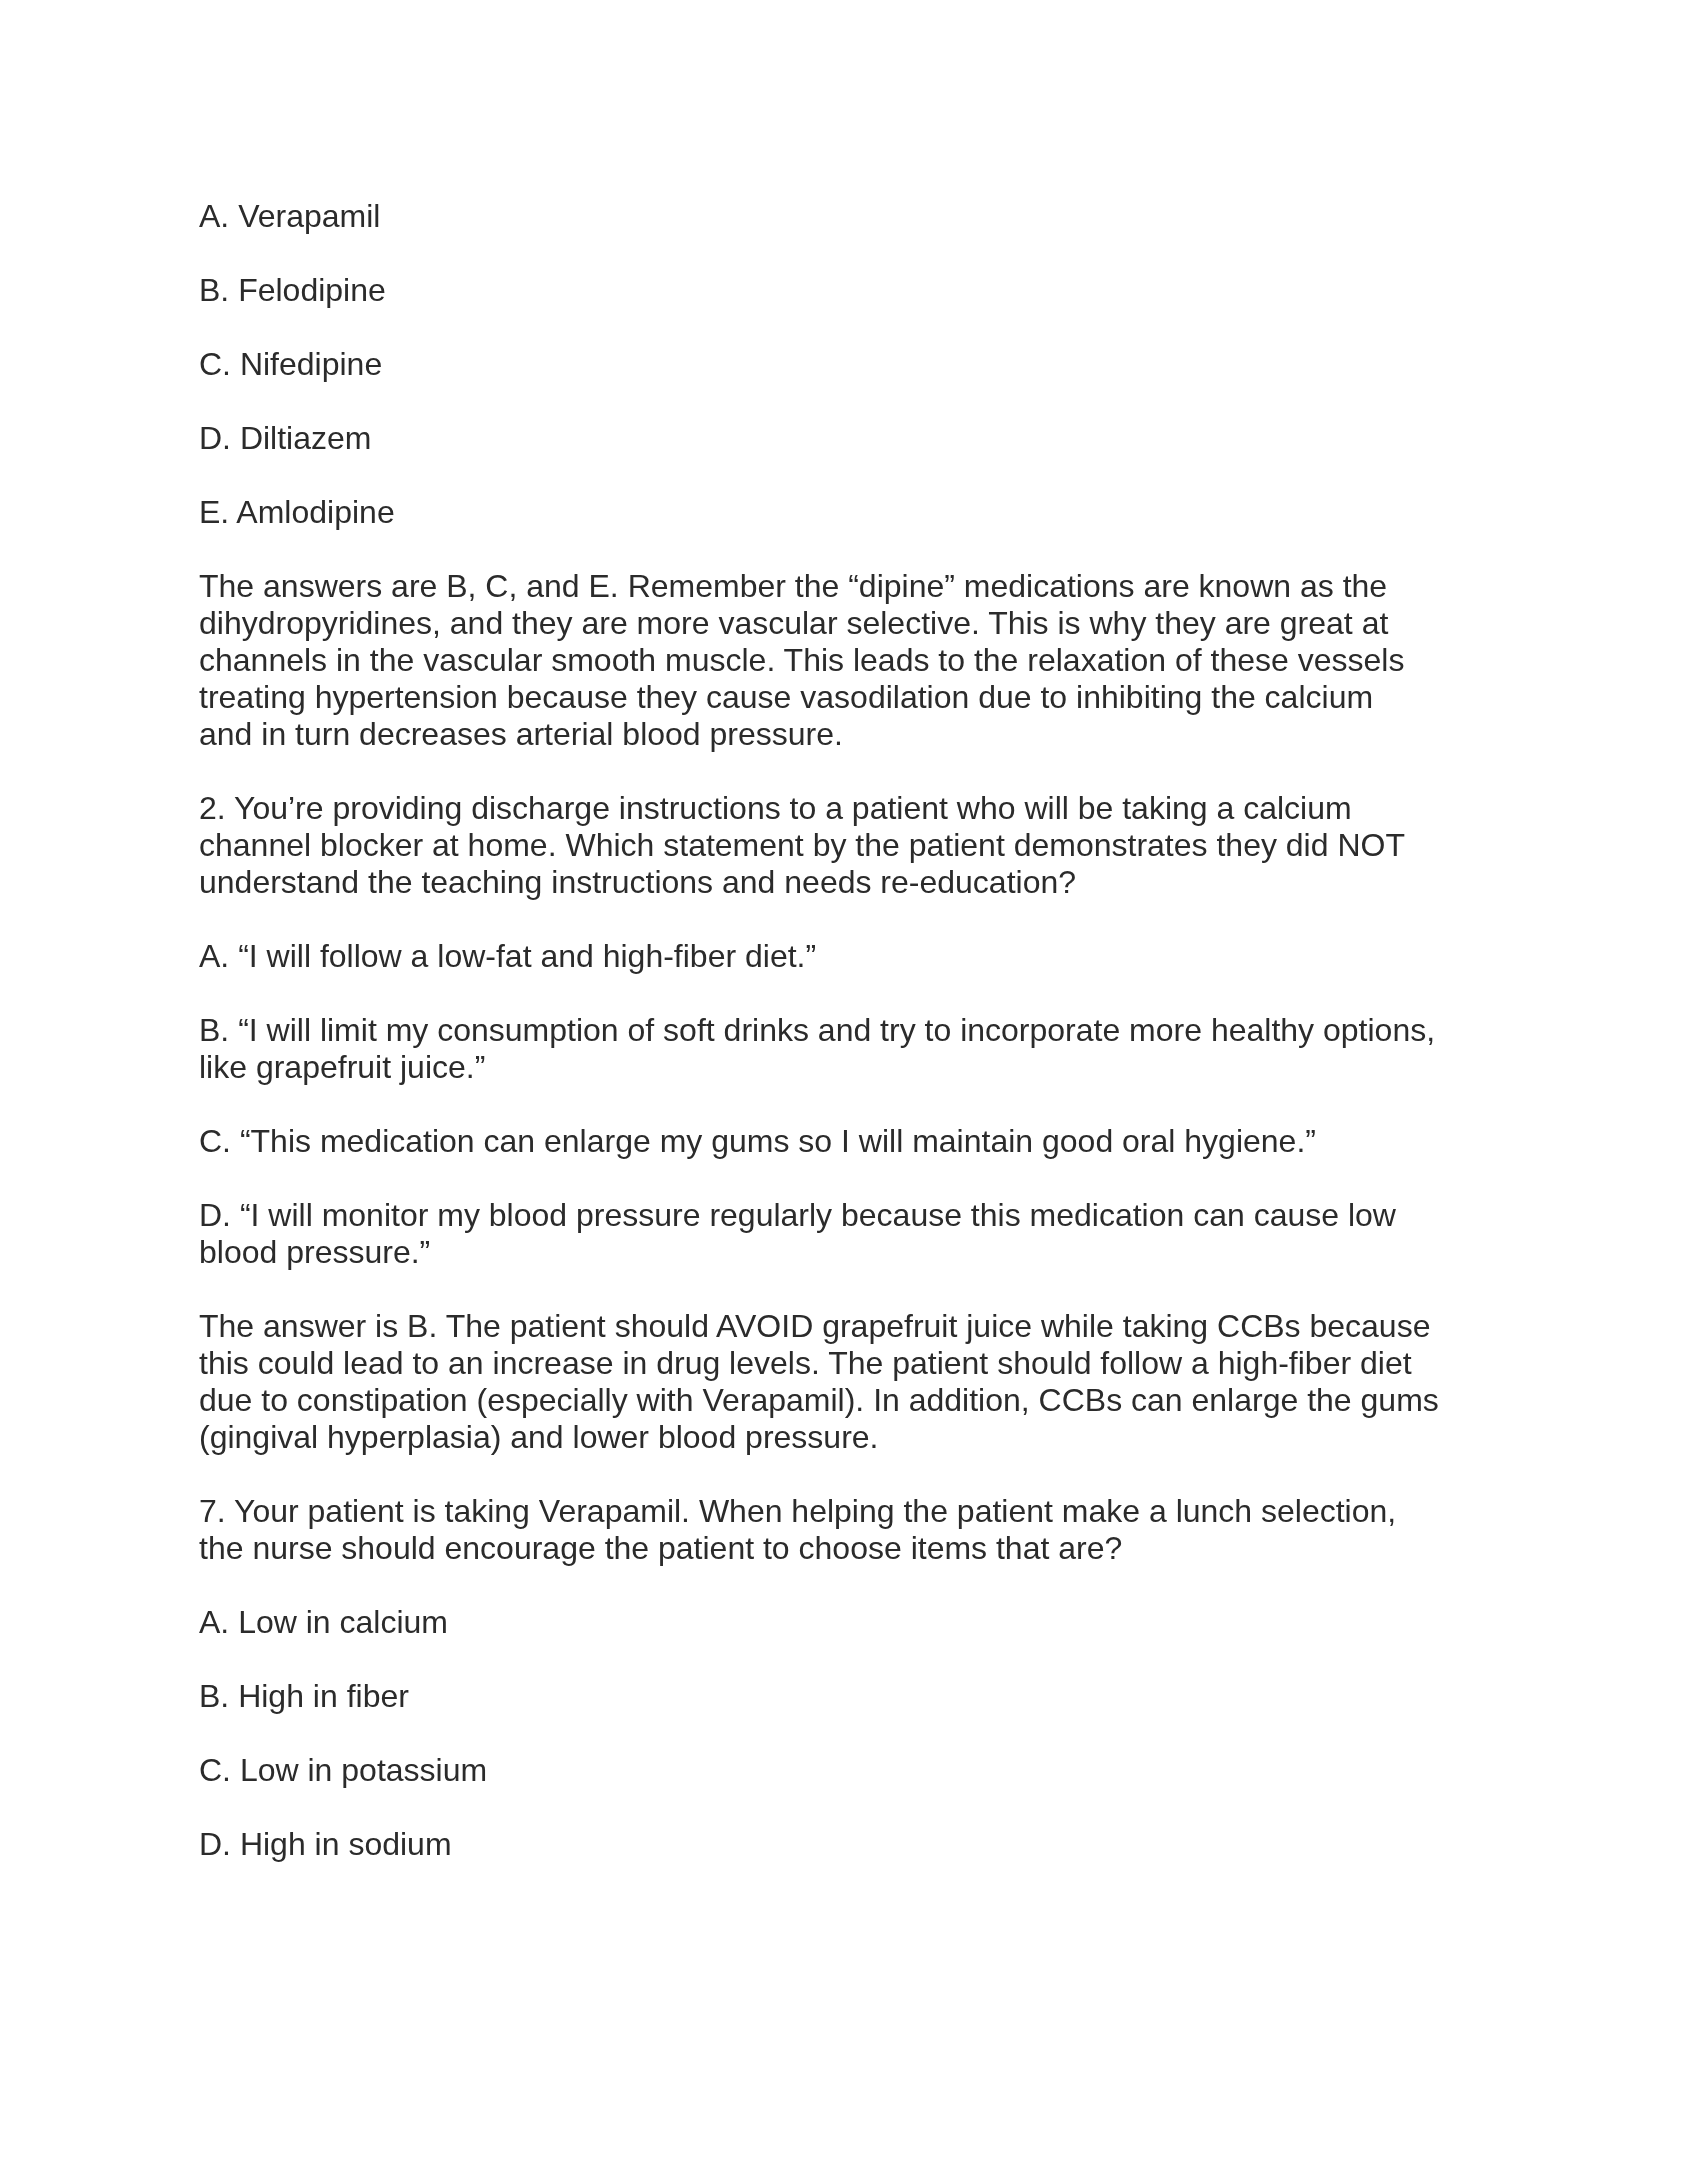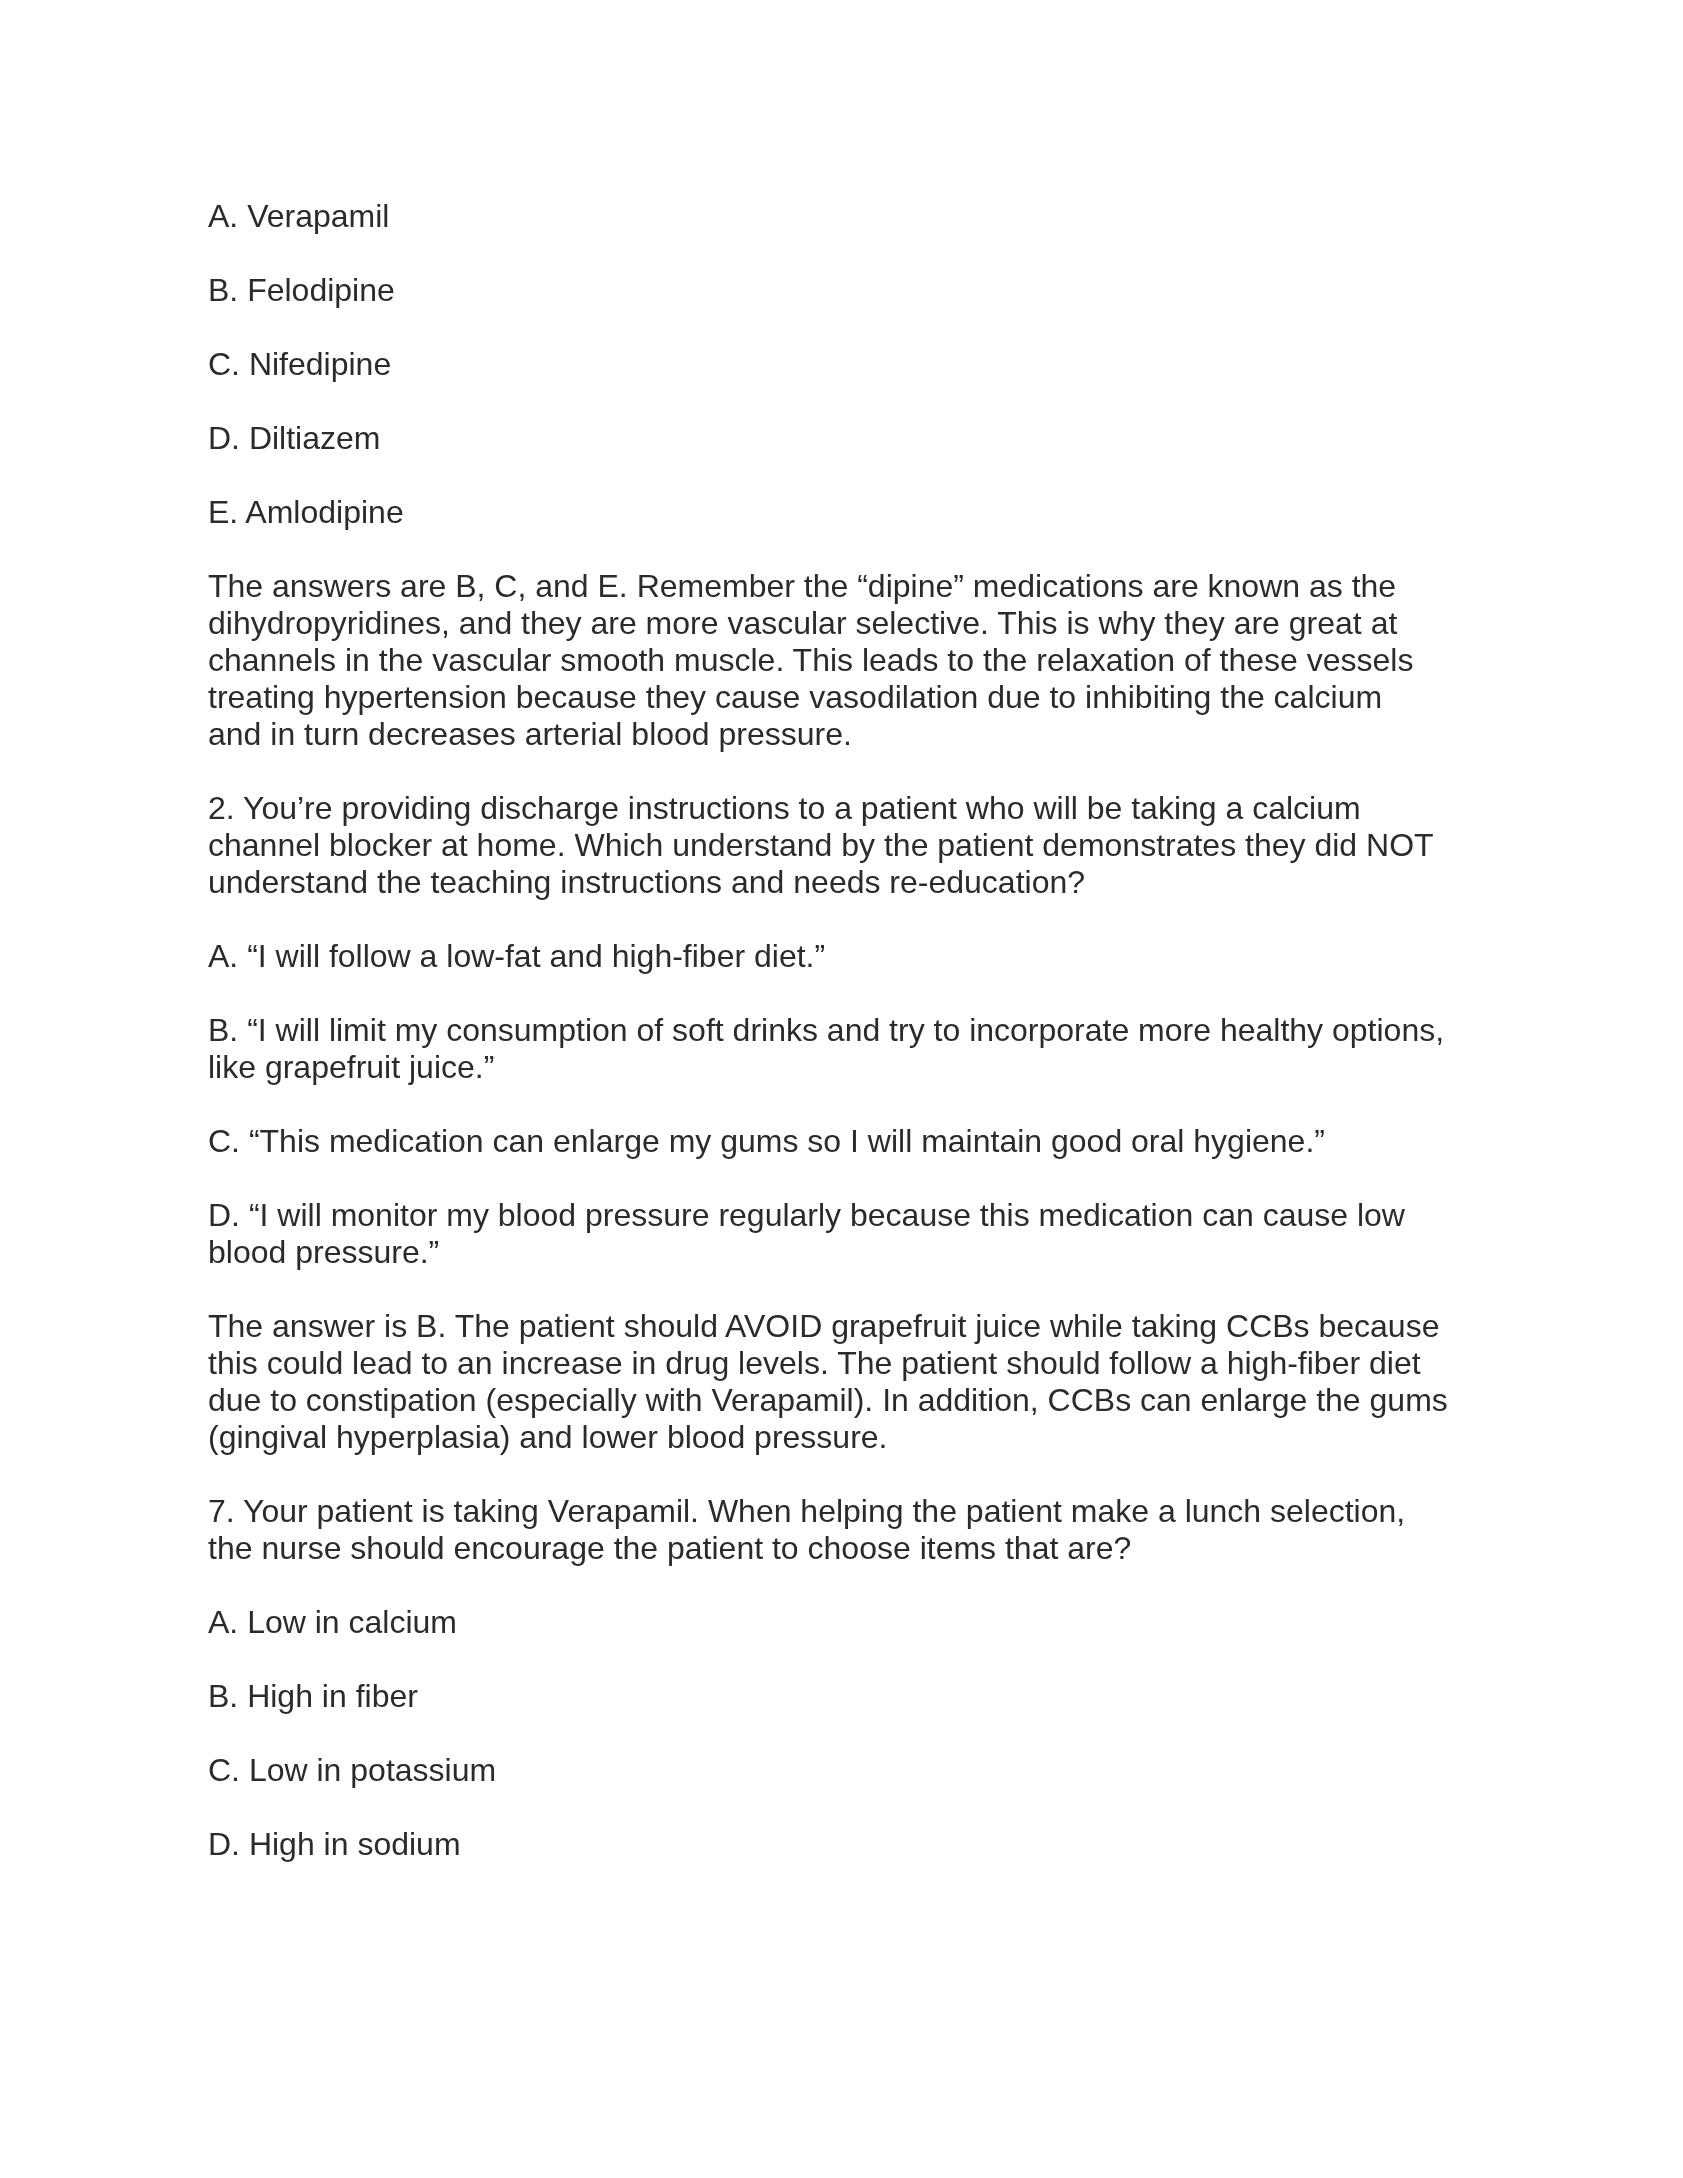--- a/index.html
+++ b/index.html
@@ -17,21 +17,21 @@
     position: absolute;
     left: 196px;
     top: 198px;
     width: 1307px;
     font-family: "Liberation Sans", sans-serif;
     font-size: 32px;
     line-height: 37px;
     color: #2b2b2b;
   }
   .para {
-    margin: 0 0 37px 12px;
+    margin: 0 0 37px 3px;
   }
   .line {
     display: block;
     white-space: pre;
   }
 </style>
 </head>
 <body>
 
 <div class="page">
@@ -57,21 +57,21 @@
   <p class="para">
     <span class="line">The answers are B, C, and E. Remember the “dipine” medications are known as the</span>
     <span class="line">dihydropyridines, and they are more vascular selective. This is why they are great at</span>
     <span class="line">channels in the vascular smooth muscle. This leads to the relaxation of these vessels</span>
     <span class="line">treating hypertension because they cause vasodilation due to inhibiting the calcium</span>
     <span class="line">and in turn decreases arterial blood pressure.</span>
   </p>
 
   <p class="para">
     <span class="line">2. You’re providing discharge instructions to a patient who will be taking a calcium</span>
-    <span class="line">channel blocker at home. Which understand by the patient demonstrates they did NOT</span>
+    <span class="line">channel blocker at home. Which statement by the patient demonstrates they did NOT</span>
     <span class="line">understand the teaching instructions and needs re-education?</span>
   </p>
 
   <p class="para">
     <span class="line">A. “I will follow a low-fat and high-fiber diet.”</span>
   </p>
   <p class="para">
     <span class="line">B. “I will limit my consumption of soft drinks and try to incorporate more healthy options,</span>
     <span class="line">like grapefruit juice.”</span>
   </p>

